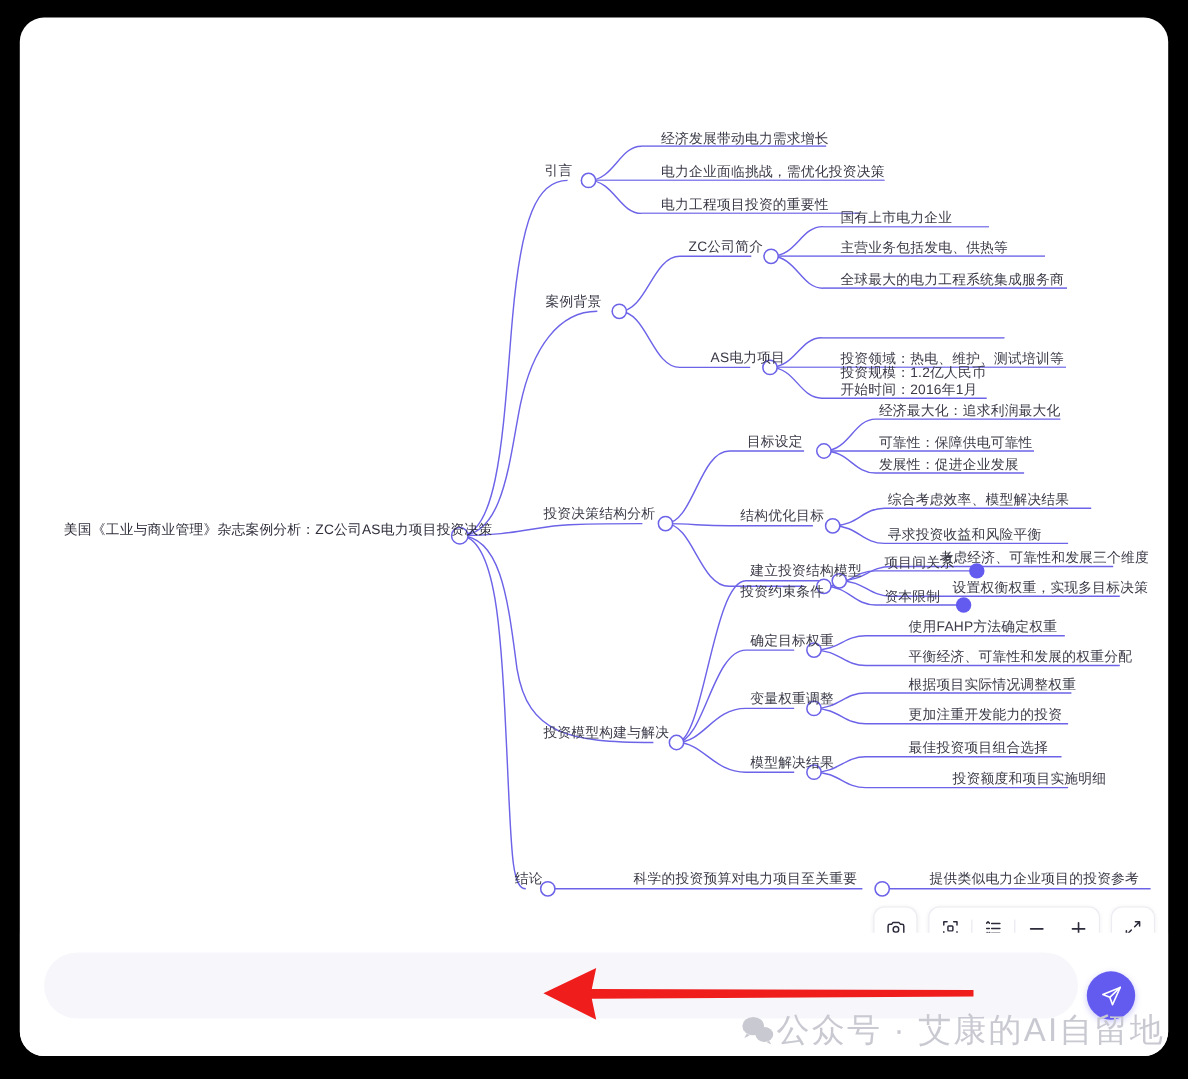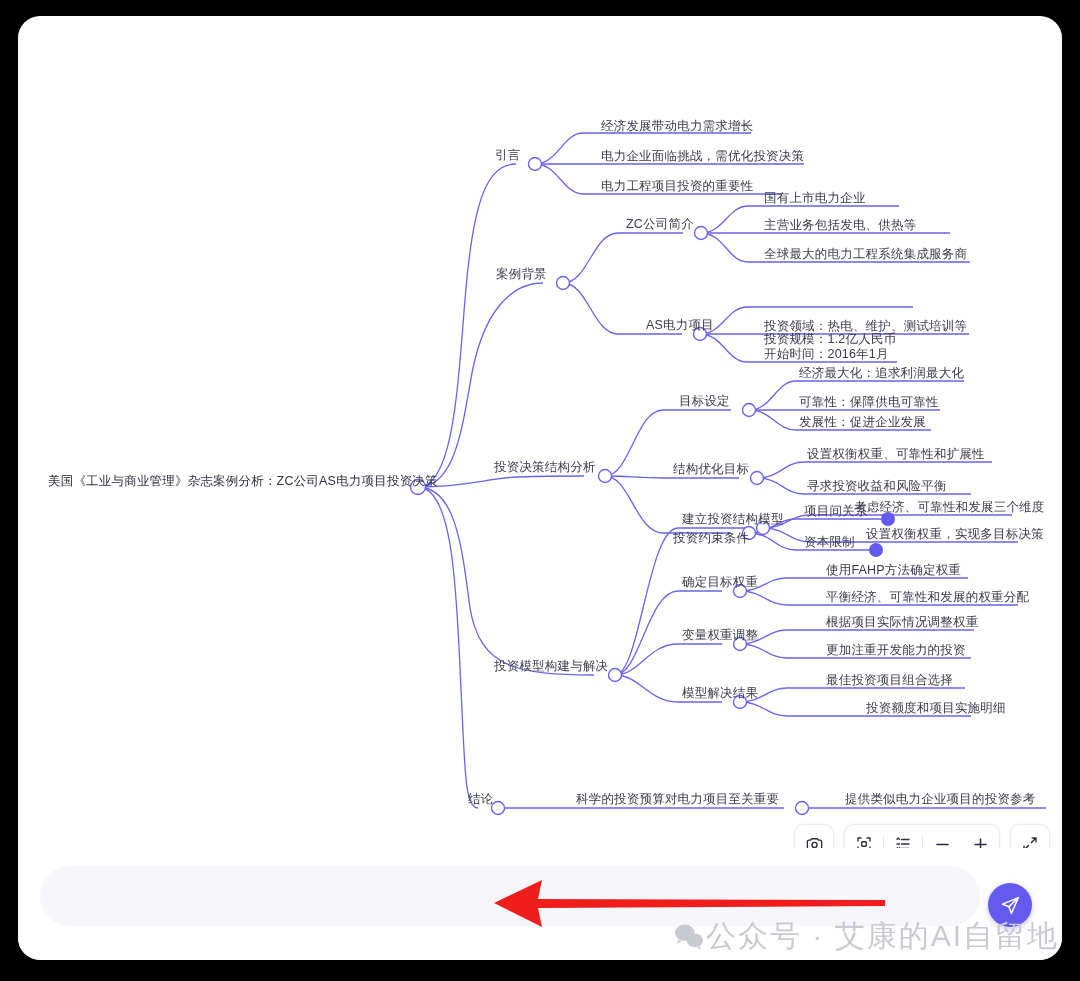--- a/index.html
+++ b/index.html
@@ -183,21 +183,21 @@
         <circle cx="745" cy="450" r="6.5" fill="#fff" stroke="#6c63e8" stroke-width="1.4"></circle>
         <circle cx="722" cy="513" r="6.5" fill="#fff" stroke="#6c63e8" stroke-width="1.4"></circle>
         <circle cx="722" cy="566" r="6.5" fill="#fff" stroke="#6c63e8" stroke-width="1.4"></circle>
         <circle cx="722" cy="624" r="6.5" fill="#fff" stroke="#6c63e8" stroke-width="1.4"></circle>
         <circle cx="784" cy="730" r="6.5" fill="#fff" stroke="#6c63e8" stroke-width="1.4"></circle>
 
         <circle cx="870" cy="441" r="7" fill="#635bf0"></circle>
         <circle cx="858" cy="472" r="7" fill="#635bf0"></circle>
       </svg>
 
-      <div class="mnode root" style="left:30px;top:396px;">美国《工业与商业管理》杂志案例分析：ZC公司AS电力项目投资决策</div>
+      <div class="mnode root" style="left:40px;top:396px;">美国《工业与商业管理》杂志案例分析：ZC公司AS电力项目投资决策</div>
 
       <div class="mnode branch" style="left:477px;top:70px;">引言</div>
       <div class="mnode leaf" style="left:583px;top:41px;">经济发展带动电力需求增长</div>
       <div class="mnode leaf" style="left:583px;top:71px;">电力企业面临挑战，需优化投资决策</div>
       <div class="mnode leaf" style="left:583px;top:101px;">电力工程项目投资的重要性</div>
 
       <div class="mnode branch" style="left:478px;top:189px;">案例背景</div>
 
       <div class="mnode branch" style="left:608px;top:139px;">ZC公司简介</div>
       <div class="mnode leaf" style="left:746px;top:113px;">国有上市电力企业</div>
@@ -210,21 +210,21 @@
       <div class="mnode leaf" style="left:746px;top:269px;">开始时间：2016年1月</div>
 
       <div class="mnode branch" style="left:476px;top:382px;">投资决策结构分析</div>
 
       <div class="mnode branch" style="left:661px;top:316px;">目标设定</div>
       <div class="mnode leaf" style="left:781px;top:288px;">经济最大化：追求利润最大化</div>
       <div class="mnode leaf" style="left:781px;top:317px;">可靠性：保障供电可靠性</div>
       <div class="mnode leaf" style="left:781px;top:337px;">发展性：促进企业发展</div>
 
       <div class="mnode branch" style="left:655px;top:384px;">结构优化目标</div>
-      <div class="mnode leaf" style="left:789px;top:369px;">设置权衡权重、可靠性和扩展性</div>
+      <div class="mnode leaf" style="left:789px;top:369px;">综合考虑效率、模型解决结果</div>
       <div class="mnode leaf" style="left:789px;top:401px;">寻求投资收益和风险平衡</div>
 
       <div class="mnode branch" style="left:655px;top:453px;">投资约束条件</div>
       <div class="mnode leaf" style="left:786px;top:426px;">项目间关系</div>
       <div class="mnode leaf" style="left:786px;top:457px;">资本限制</div>
 
       <div class="mnode branch" style="left:476px;top:581px;">投资模型构建与解决</div>
 
       <div class="mnode branch" style="left:664px;top:434px;">建立投资结构模型</div>
       <div class="mnode leaf" style="left:836px;top:422px;">考虑经济、可靠性和发展三个维度</div>

